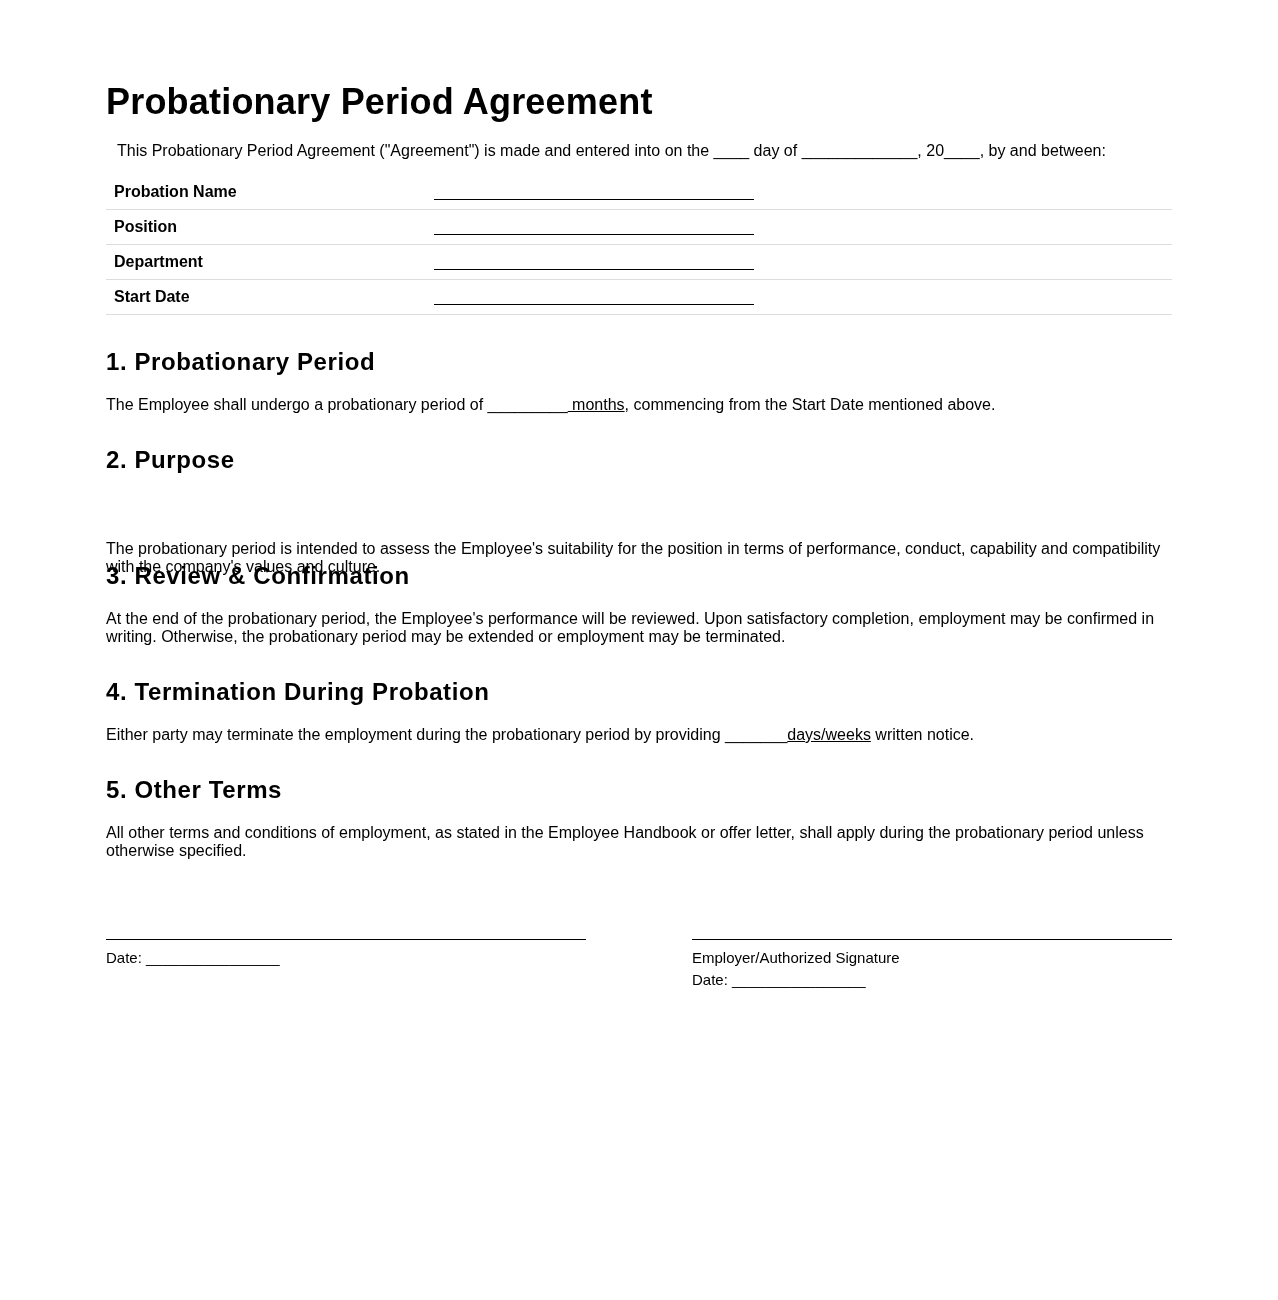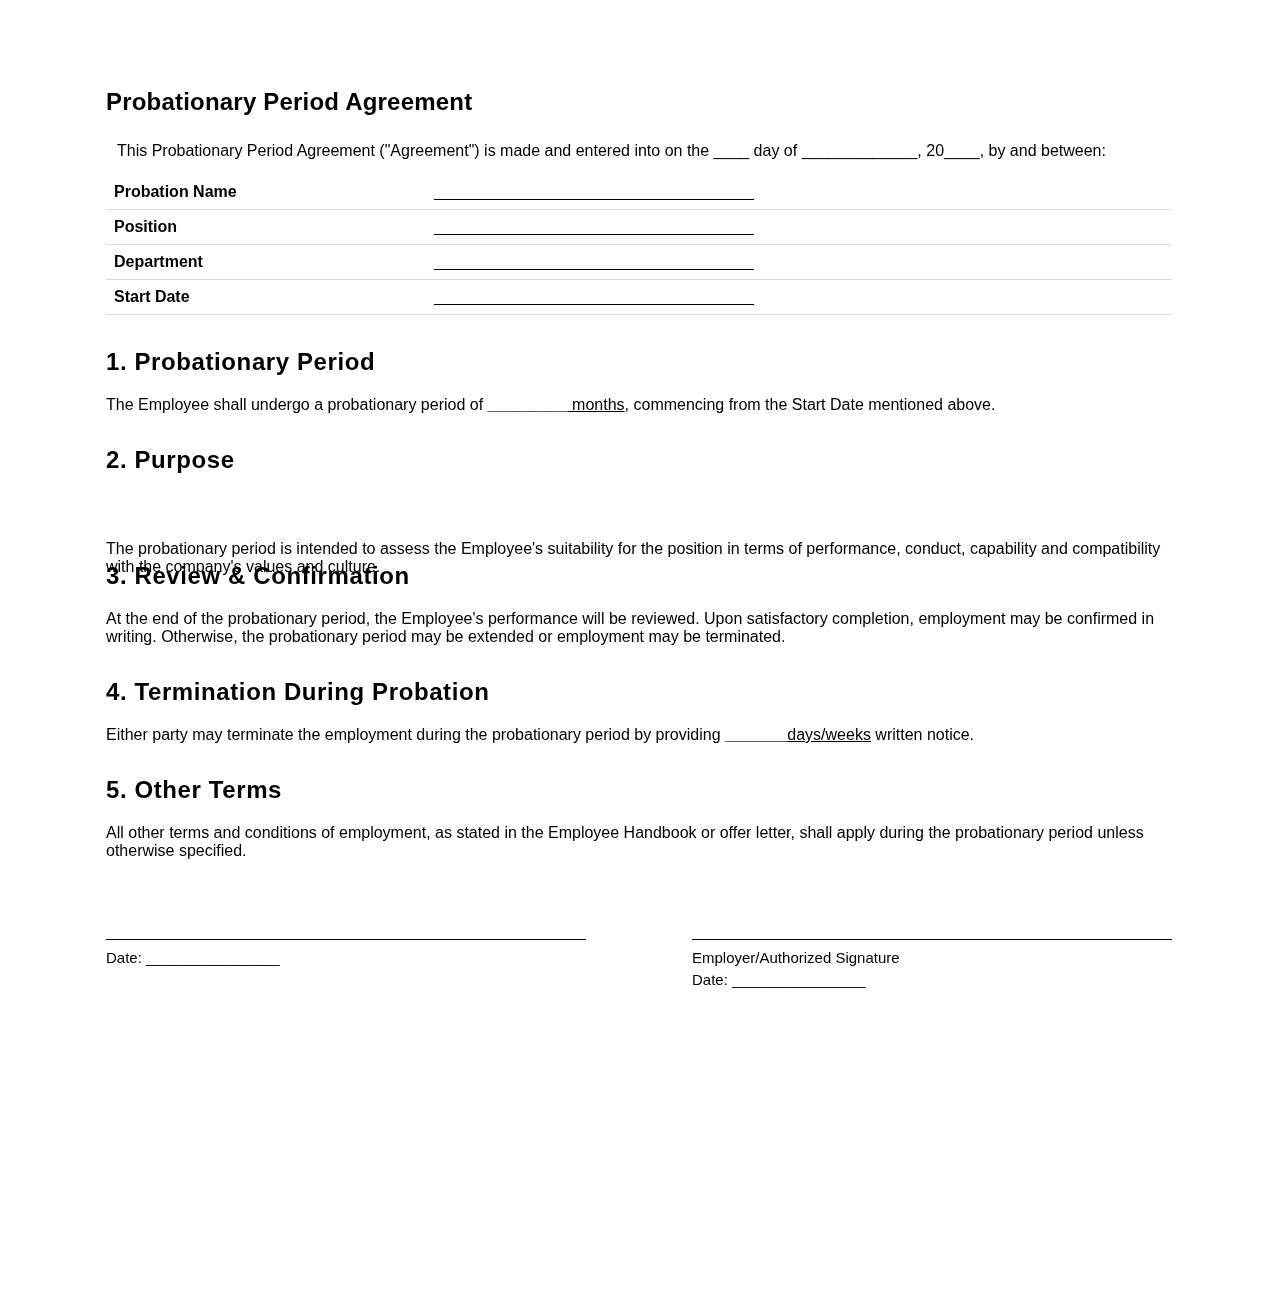--- a/index.html
+++ b/index.html
@@ -15,21 +15,21 @@
       position: relative;
       overflow: hidden;
     }
     .page {
       position: absolute;
       left: 106px;
       top: 0;
       width: 1066px;
     }
     h1 {
-      font-size: 24px;
+      font-size: 36px;
       font-weight: bold;
       margin: 0;
       position: absolute;
       top: 83px;
       left: 0;
       line-height: 38px;
       letter-spacing: 0.2px;
     }
     .intro {
       position: absolute;
@@ -83,21 +83,21 @@
     }
     p.body {
       position: absolute;
       left: 0;
       margin: 0;
       font-size: 16px;
       line-height: 18px;
       width: 1066px;
     }
     .blank-bold {
-      font-weight: bold;
+      font-weight: normal;
     }
     .u {
       text-decoration: underline;
     }
     .sig {
       position: absolute;
       top: 939px;
       width: 480px;
       font-size: 15px;
       line-height: 22px;

